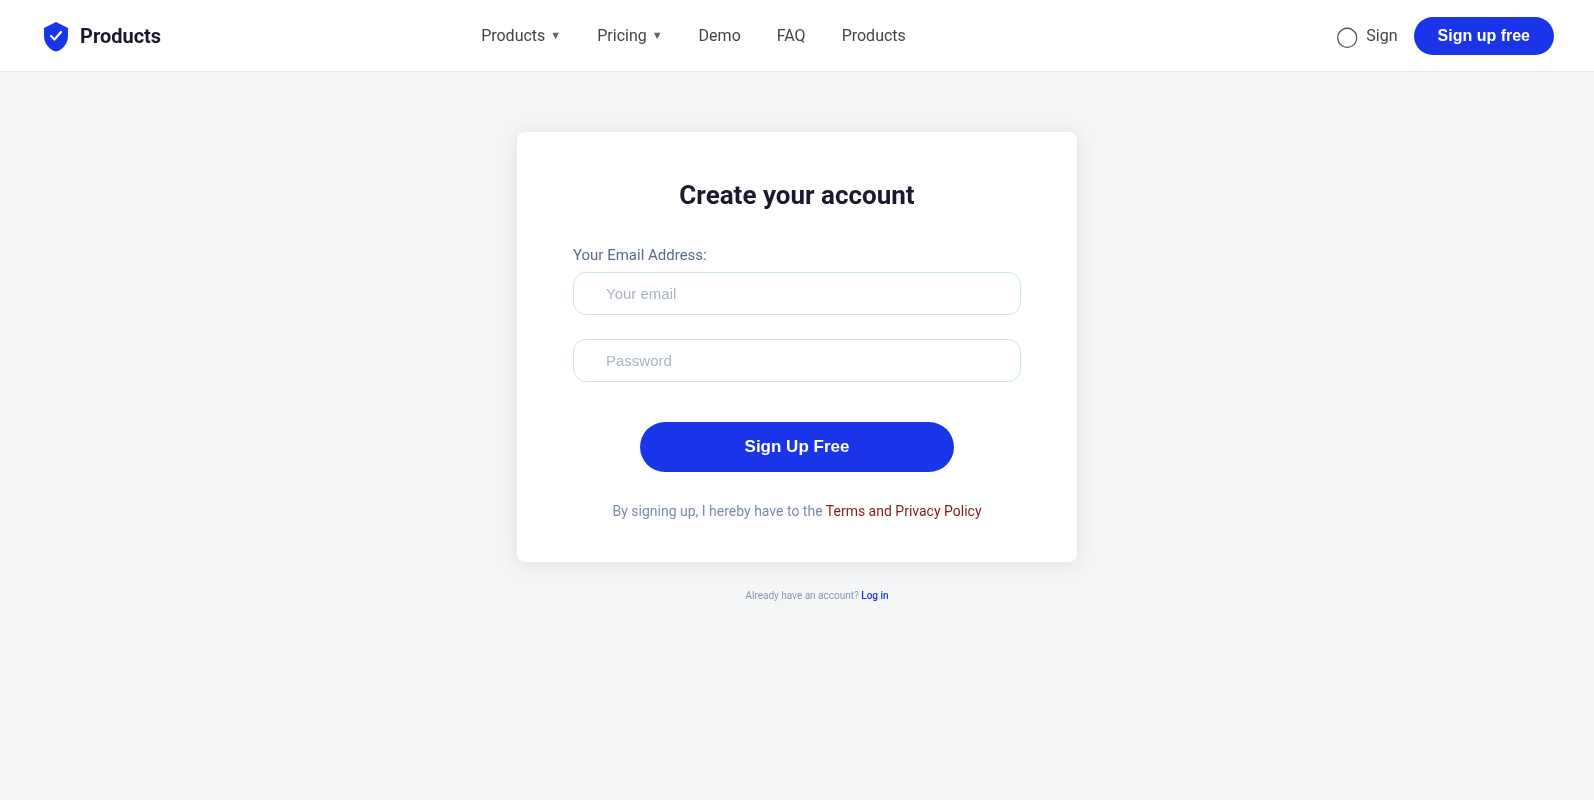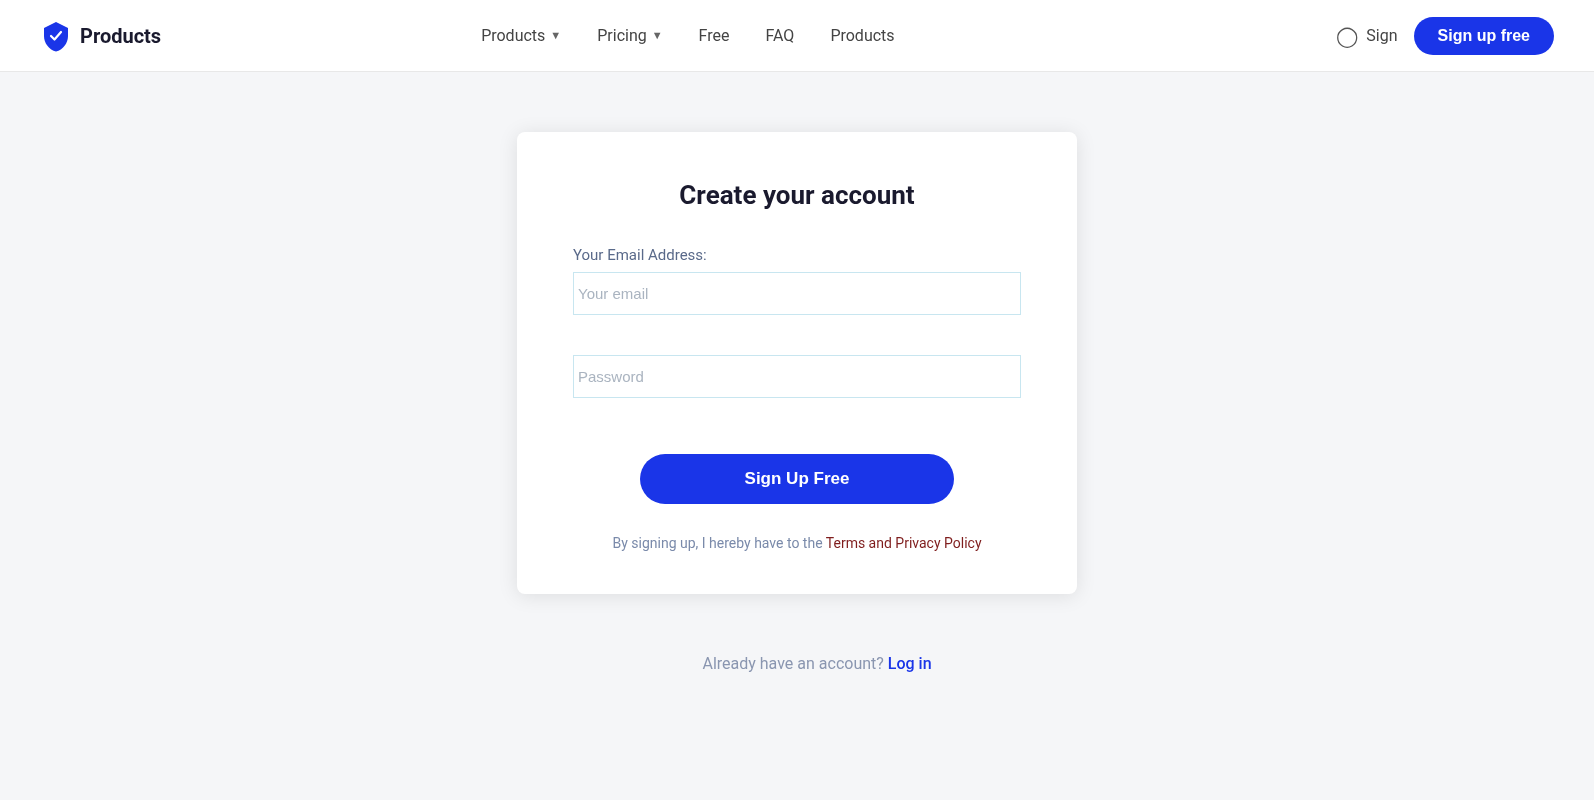--- a/index.html
+++ b/index.html
@@ -97,21 +97,20 @@
       cursor: pointer;
       white-space: nowrap;
     }
 
     
     main {
       display: flex;
       flex-direction: column;
       align-items: center;
       padding: 60px 20px 40px;
-      gap: 32px;
     }
 
     .card {
       background: #ffffff;
       border-radius: 8px;
       box-shadow: 0 2px 20px rgba(0,0,0,0.10);
       padding: 48px 56px 40px;
       width: 560px;
       display: flex;
       flex-direction: column;
@@ -121,35 +120,35 @@
     .card-title {
       font-size: 26px;
       font-weight: 700;
       color: #1a1a2e;
       margin-bottom: 36px;
       text-align: center;
     }
 
     .form-group {
       width: 100%;
-      margin-bottom: 40px;
+      margin-bottom: 24px;
     }
 
     .form-label {
       display: block;
       font-size: 15px;
       color: #5a6a8a;
       margin-bottom: 8px;
     }
 
     .form-input {
       width: 100%;
-      padding: 12px 4px;
+      padding: 12px 32px;
       border: 1.5px solid #c8e6f0;
-      border-radius: 0;
+      border-radius: 13px;
       font-size: 15px;
       color: #333;
       outline: none;
       background: #fff;
     }
 
     .form-input::placeholder {
       color: #aab4c0;
     }
 
@@ -174,21 +173,21 @@
       line-height: 1.6;
     }
 
     .terms-link {
       color: #7f1d1d;
       text-decoration: none;
     }
 
     .already-account {
       margin-top: 28px;
-      font-size: 16px;
+      font-size: 10px;
       color: #8a96b0;
       text-align: left;
       margin-left: 40px;
     }
 
     .already-account a {
       color: #1a35e8;
       text-decoration: none;
       font-weight: 500;
     }
@@ -208,21 +207,21 @@
   <nav>
     <a class="nav-item" href="#">
       <span>Products</span>
       <span class="chevron">▼</span>
     </a>
     <a class="nav-item" href="#">
       <span>Pricing</span>
       <span class="chevron">▼</span>
     </a>
     <a class="nav-item" href="#">
-      <span>Free</span>
+      <span>Demo</span>
     </a>
     <a class="nav-item" href="#">
       <span>FAQ</span>
     </a>
     <a class="nav-item" href="#">
       <span>Products</span>
     </a>
   </nav>
 
   <div class="nav-right">

